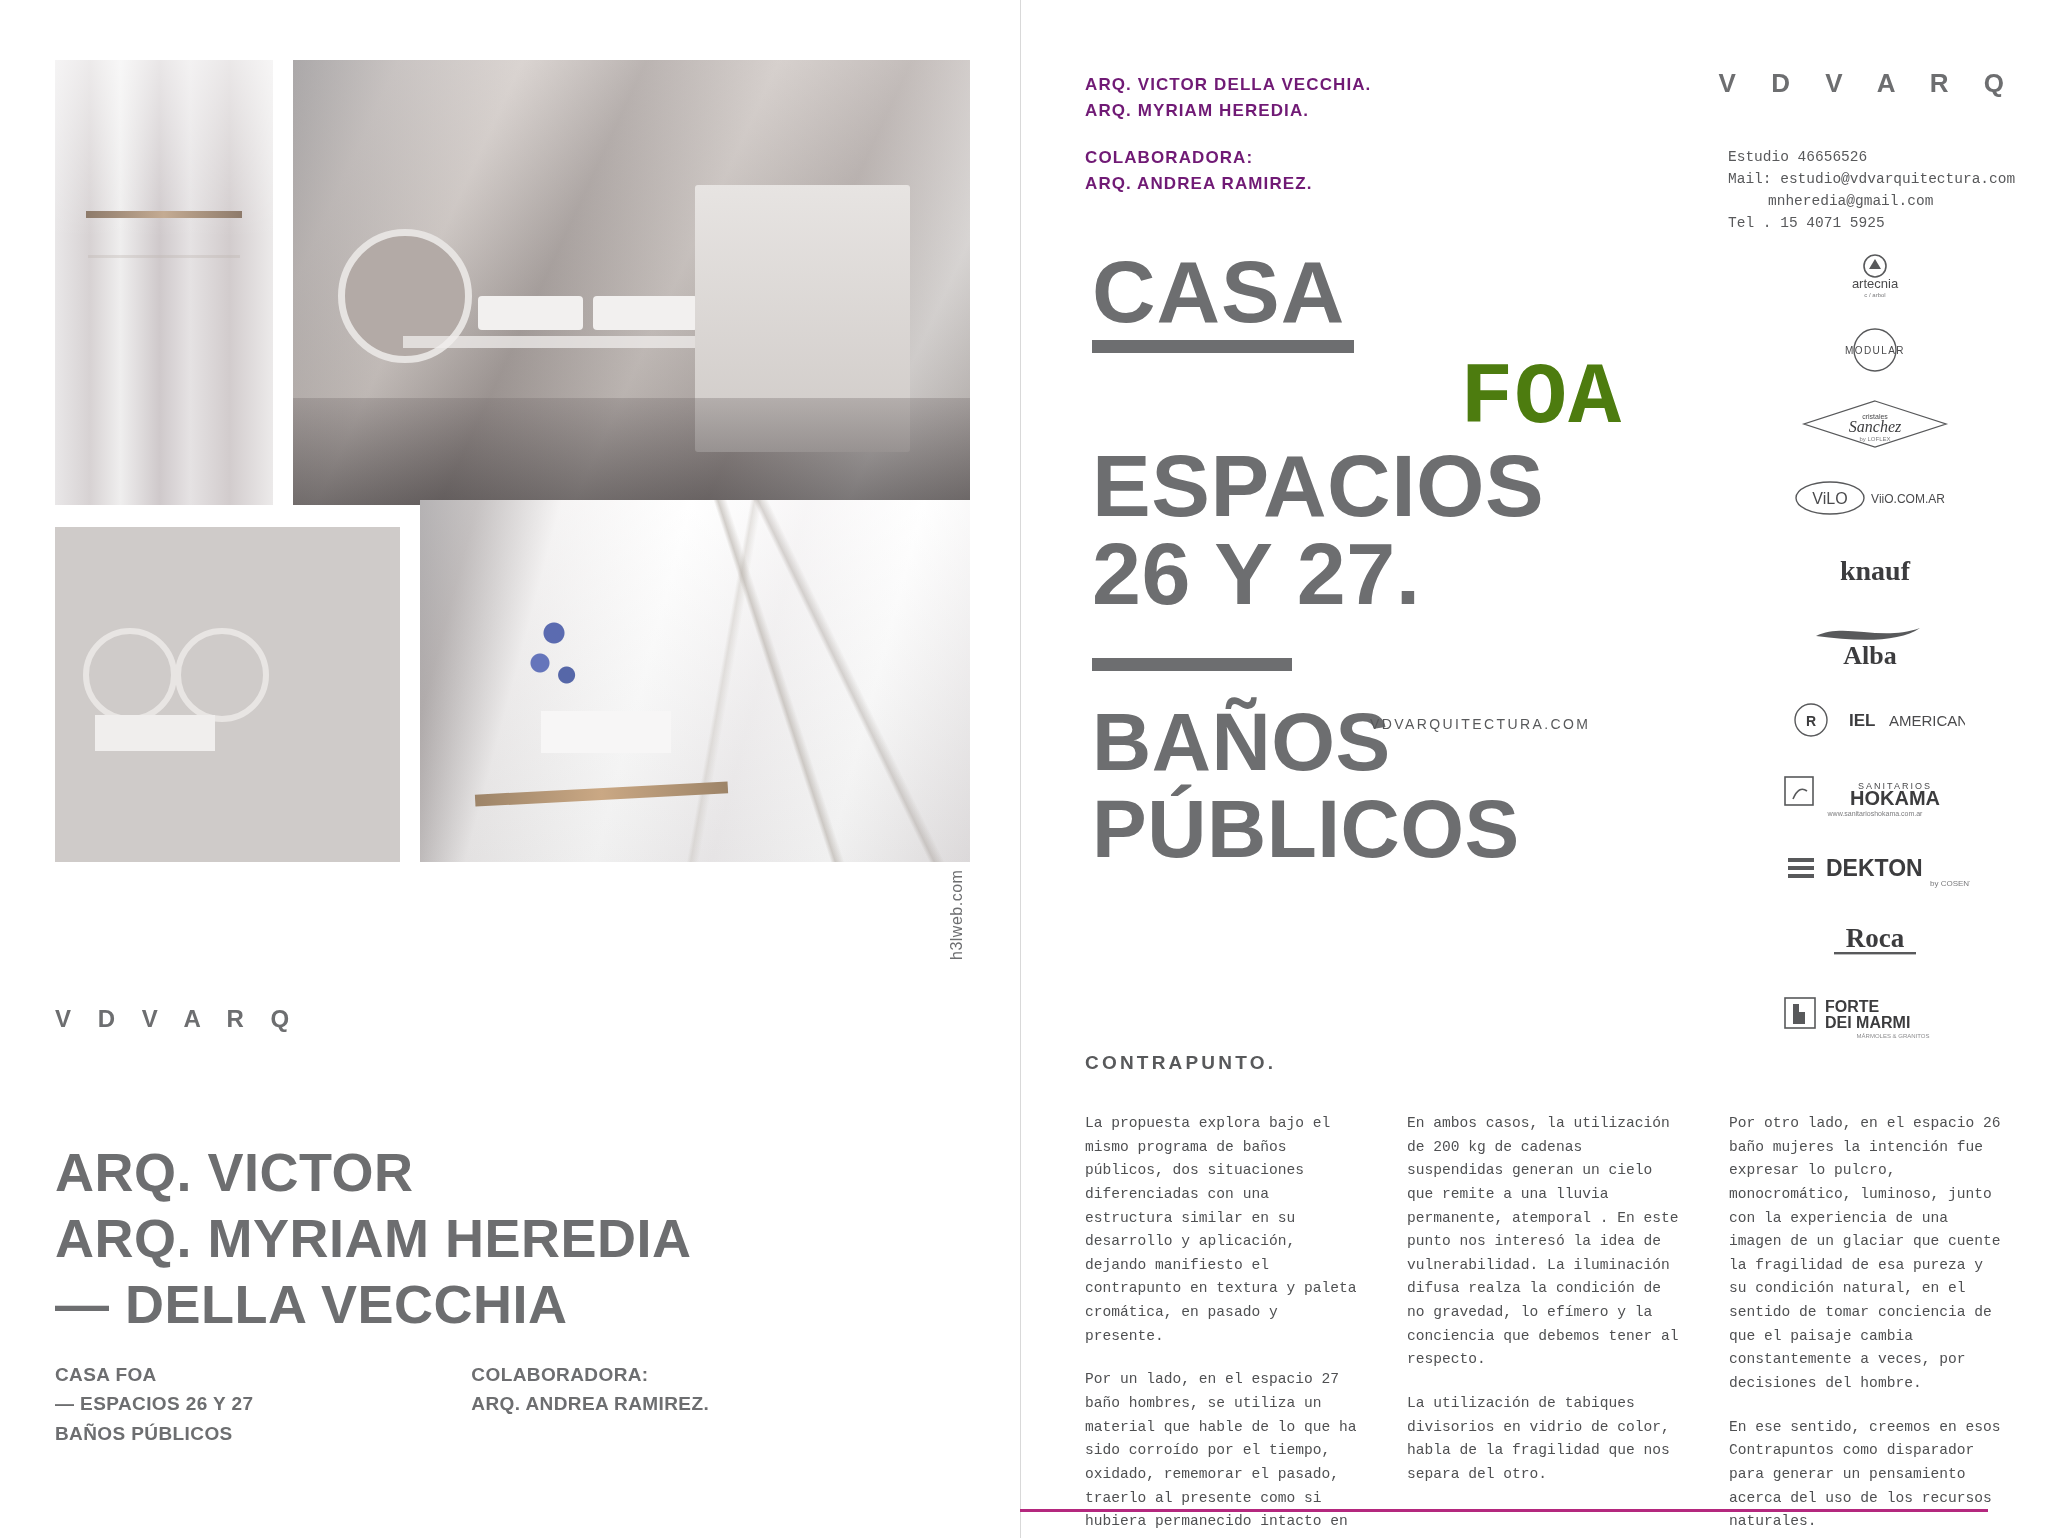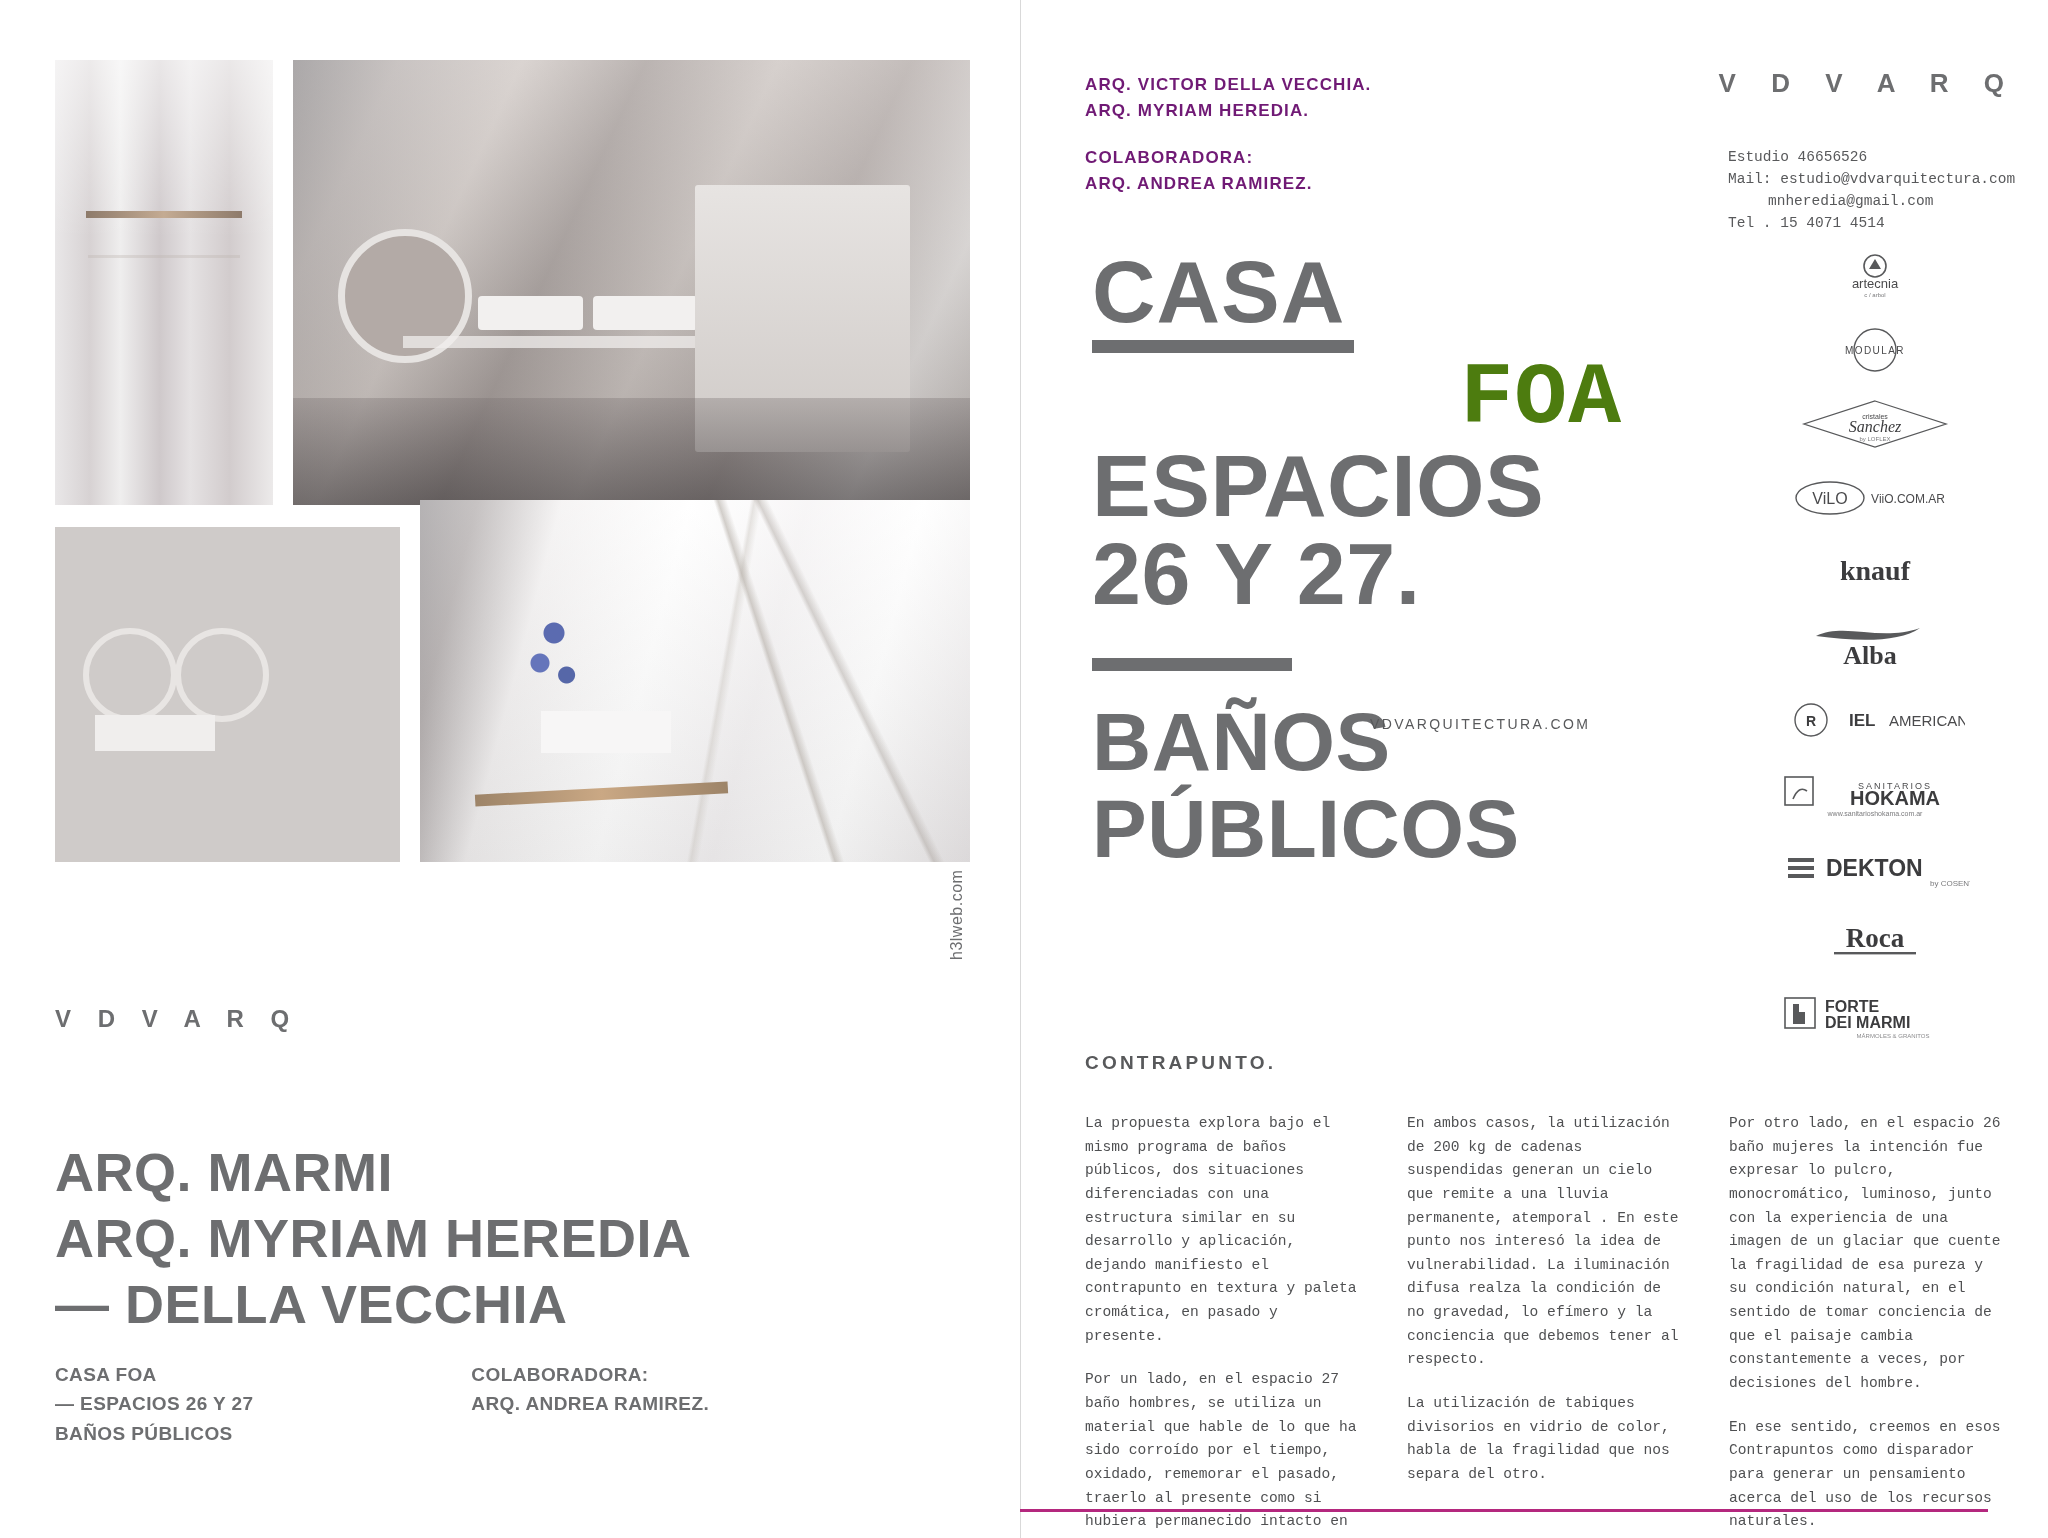--- a/index.html
+++ b/index.html
@@ -183,21 +183,21 @@
         <div class="flower"></div>
         <div class="shelf"></div>
         <div class="basin"></div>
       </div>
     </div>
 
     <div class="vdv-left">V D V    A R Q</div>
     <div class="h3l">h3lweb.com</div>
 
     <div class="left-title">
-      <div>ARQ. MARMI</div>
+      <div>ARQ. VICTOR</div>
       <div>ARQ. MYRIAM HEREDIA</div>
       <div>— DELLA VECCHIA</div>
     </div>
 
     <div class="left-meta">
       <div class="col">
         <div>CASA FOA</div>
         <div>— ESPACIOS 26 Y 27</div>
         <div>BAÑOS PÚBLICOS</div>
       </div>
@@ -219,21 +219,21 @@
       <div class="line">COLABORADORA:</div>
       <div class="line">ARQ. ANDREA RAMIREZ.</div>
     </div>
 
     <div class="vdv-right">V D V    A R Q</div>
 
     <div class="contact">
       <div>Estudio 46656526</div>
       <div>Mail: estudio@vdvarquitectura.com</div>
       <div class="indent">mnheredia@gmail.com</div>
-      <div>Tel . 15 4071 4514</div>
+      <div>Tel . 15 4071 5925</div>
     </div>
 
     <div class="headline">
       <div class="l1">CASA</div>
       <div class="hrule"></div>
       <div class="foa">FOA</div>
       <div class="l2">ESPACIOS</div>
       <div class="l3">26 Y 27.</div>
       <div class="rule2"></div>
       <div class="l4">BAÑOS</div>

